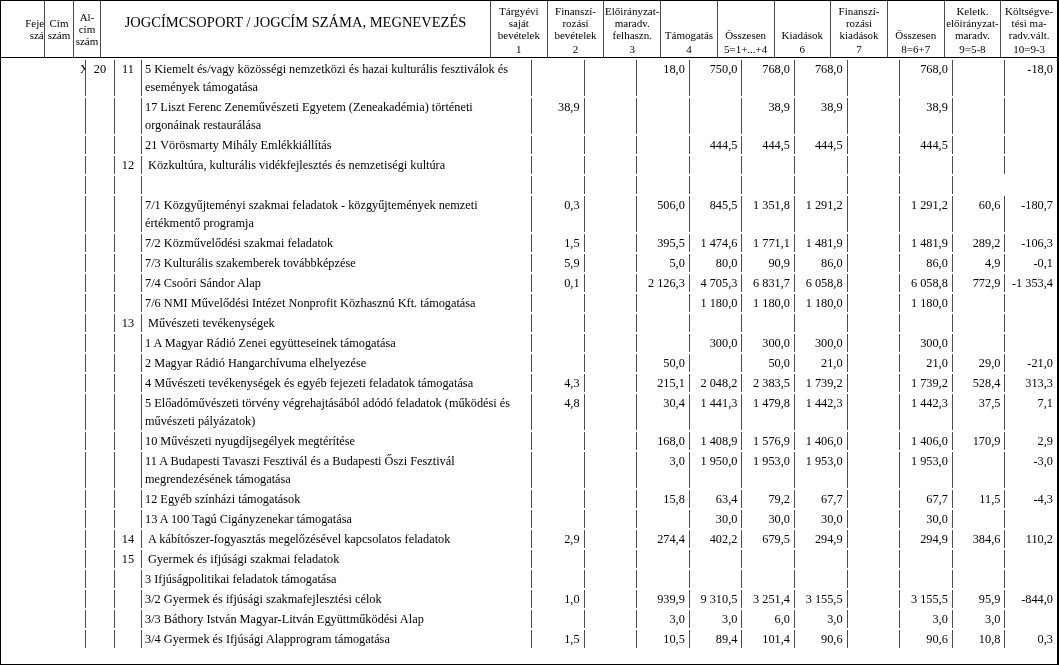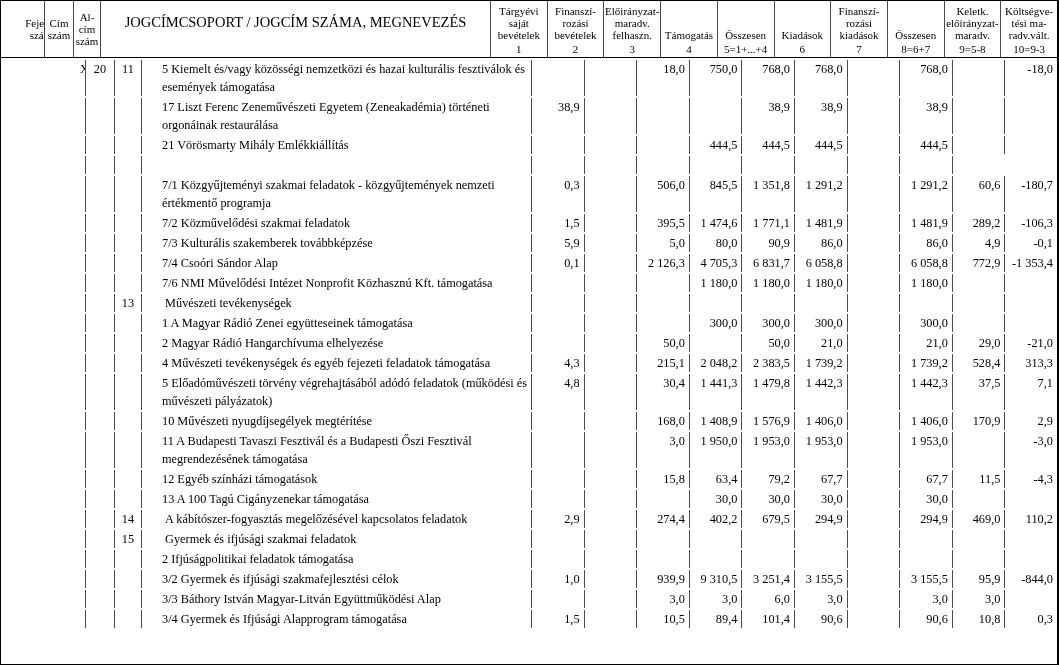--- a/index.html
+++ b/index.html
@@ -53,21 +53,21 @@
     padding-top: 12px;
   }
 
   
   .body-row {
     min-height: 18px;
     font-size: 12.3px;
     line-height: 18px;
     margin-left: 41px;
   }
-  .cell-name   { padding-left: 20px; padding-right: 2px; white-space: pre-wrap; }
+  .cell-name   { padding-left: 3px; padding-right: 2px; white-space: pre-wrap; }
   .cell-center { text-align: center; }
   .cell-num    { text-align: right; padding-right: 4px; }
 </style>
 </head>
 <body>
 
 <div class="doc">
 
   <div class="row header-row">
     <div class="hc-center">
@@ -184,20 +184,36 @@
       <div class="cell-num">444,5</div>
       <div class="cell-num">444,5</div>
       <div class="cell-num"></div>
       <div class="cell-num">444,5</div>
       <div class="cell-num"></div>
       <div class="cell-num"></div>
     </div>
     <div class="row body-row">
       <div class="cell-center"></div>
       <div class="cell-center"></div>
+      <div class="cell-center">12</div>
+      <div class="cell-name"> Közkultúra, kulturális vidékfejlesztés és nemzetiségi kultúra</div>
+      <div class="cell-num"></div>
+      <div class="cell-num"></div>
+      <div class="cell-num"></div>
+      <div class="cell-num"></div>
+      <div class="cell-num"></div>
+      <div class="cell-num"></div>
+      <div class="cell-num"></div>
+      <div class="cell-num"></div>
+      <div class="cell-num"></div>
+      <div class="cell-num"></div>
+    </div>
+    <div class="row body-row">
+      <div class="cell-center"></div>
+      <div class="cell-center"></div>
       <div class="cell-center"></div>
       <div class="cell-num"></div>
       <div class="cell-num"></div>
       <div class="cell-num"></div>
       <div class="cell-num"></div>
       <div class="cell-num"></div>
       <div class="cell-num"></div>
       <div class="cell-num"></div>
       <div class="cell-num"></div>
       <div class="cell-num"></div>
@@ -433,21 +449,21 @@
       <div class="cell-center">14</div>
       <div class="cell-name"> A kábítószer-fogyasztás megelőzésével kapcsolatos feladatok</div>
       <div class="cell-num">2,9</div>
       <div class="cell-num"></div>
       <div class="cell-num">274,4</div>
       <div class="cell-num">402,2</div>
       <div class="cell-num">679,5</div>
       <div class="cell-num">294,9</div>
       <div class="cell-num"></div>
       <div class="cell-num">294,9</div>
-      <div class="cell-num">469,0</div>
+      <div class="cell-num">384,6</div>
       <div class="cell-num">110,2</div>
     </div>
     <div class="row body-row">
       <div class="cell-center"></div>
       <div class="cell-center"></div>
       <div class="cell-center">15</div>
       <div class="cell-name"> Gyermek és ifjúsági szakmai feladatok</div>
       <div class="cell-num"></div>
       <div class="cell-num"></div>
       <div class="cell-num"></div>
@@ -456,21 +472,21 @@
       <div class="cell-num"></div>
       <div class="cell-num"></div>
       <div class="cell-num"></div>
       <div class="cell-num"></div>
       <div class="cell-num"></div>
     </div>
     <div class="row body-row">
       <div class="cell-center"></div>
       <div class="cell-center"></div>
       <div class="cell-center"></div>
-      <div class="cell-name">2 Ifjúságpolitikai feladatok támogatása</div>
+      <div class="cell-name">3 Ifjúságpolitikai feladatok támogatása</div>
       <div class="cell-num"></div>
       <div class="cell-num"></div>
       <div class="cell-num"></div>
       <div class="cell-num"></div>
       <div class="cell-num"></div>
       <div class="cell-num"></div>
       <div class="cell-num"></div>
       <div class="cell-num"></div>
       <div class="cell-num"></div>
       <div class="cell-num"></div>

